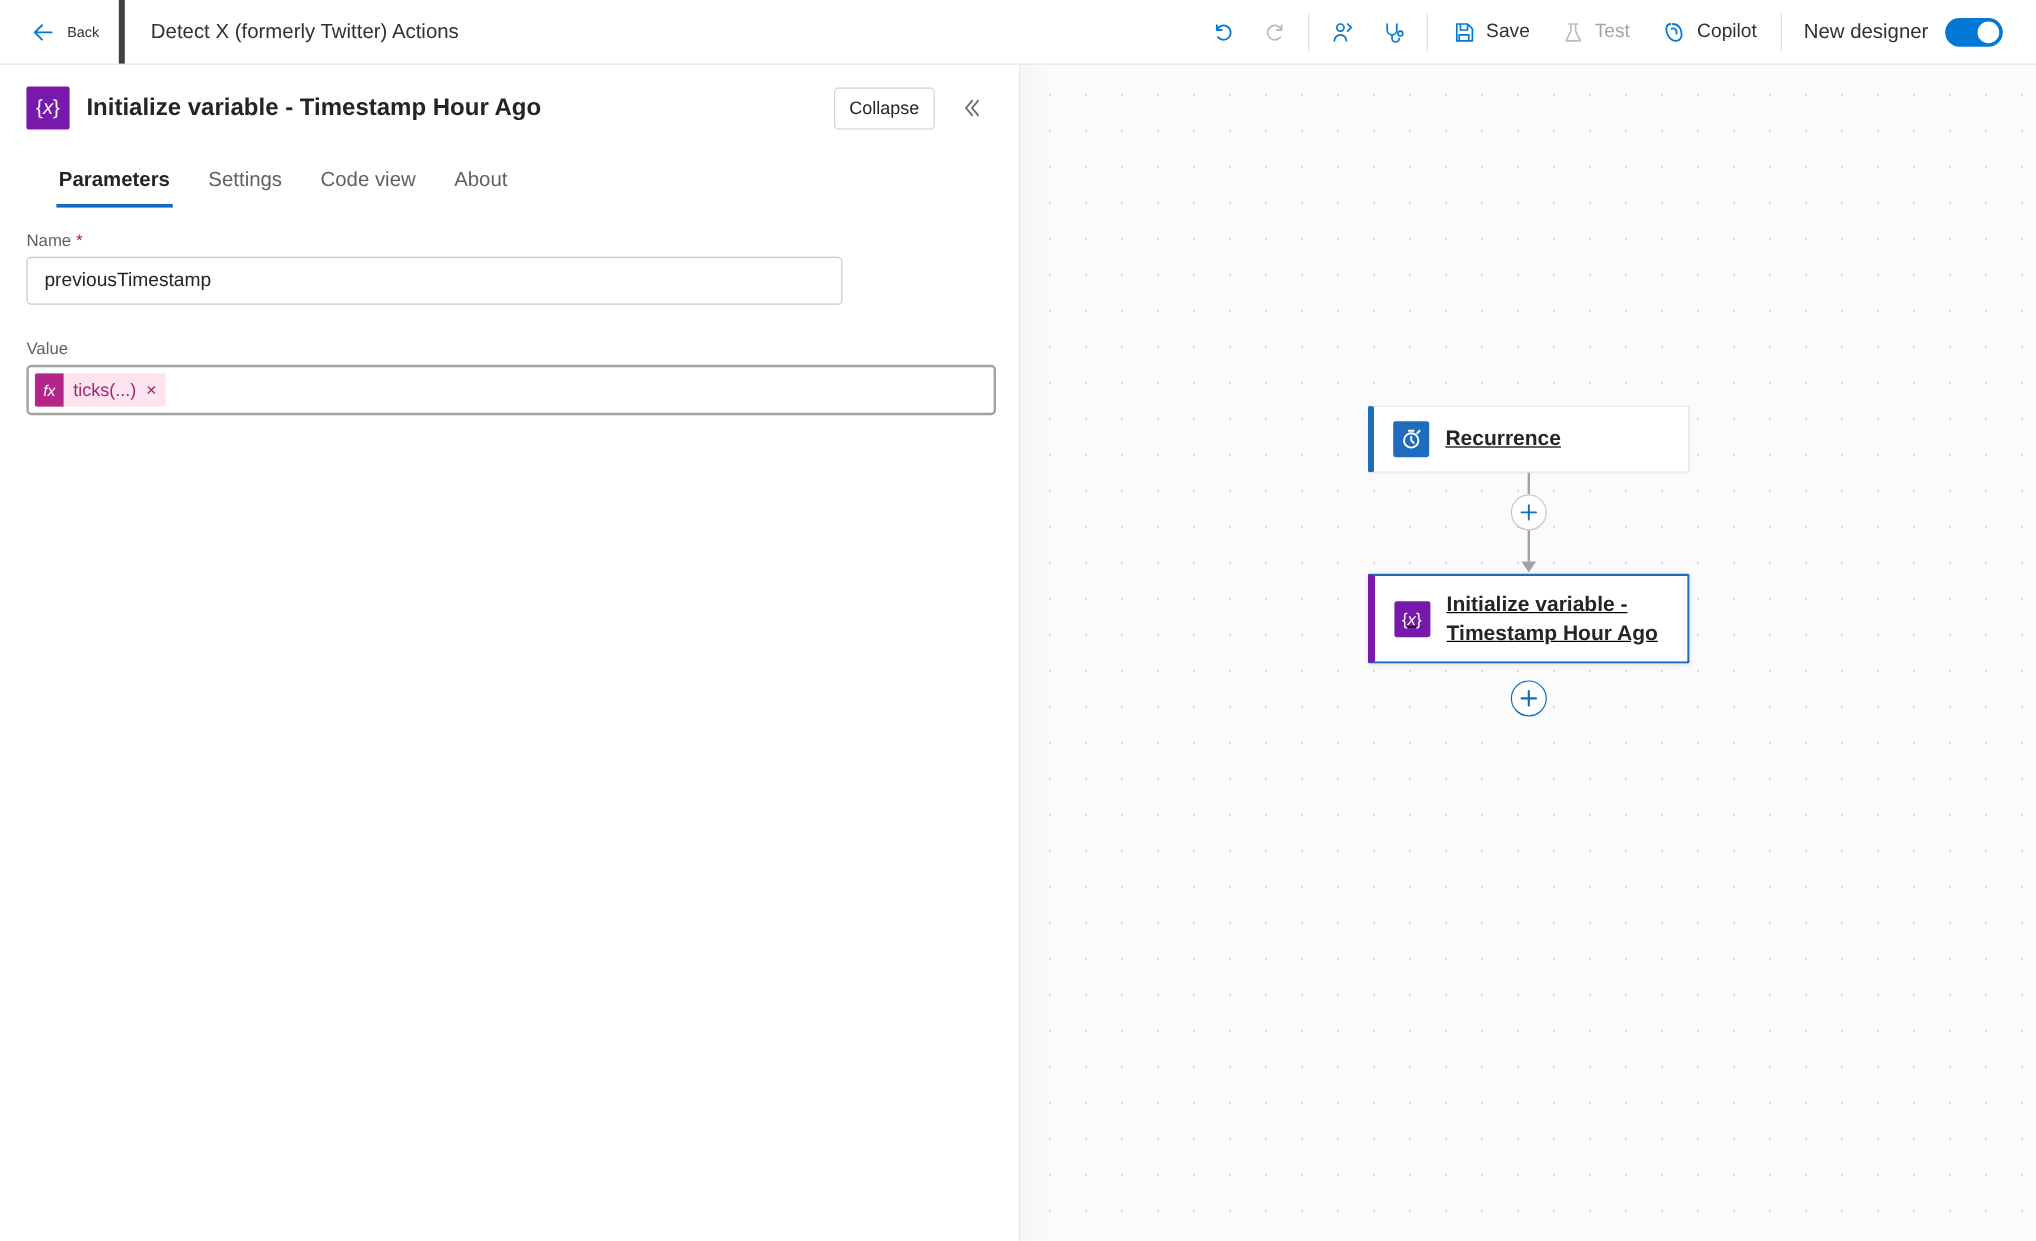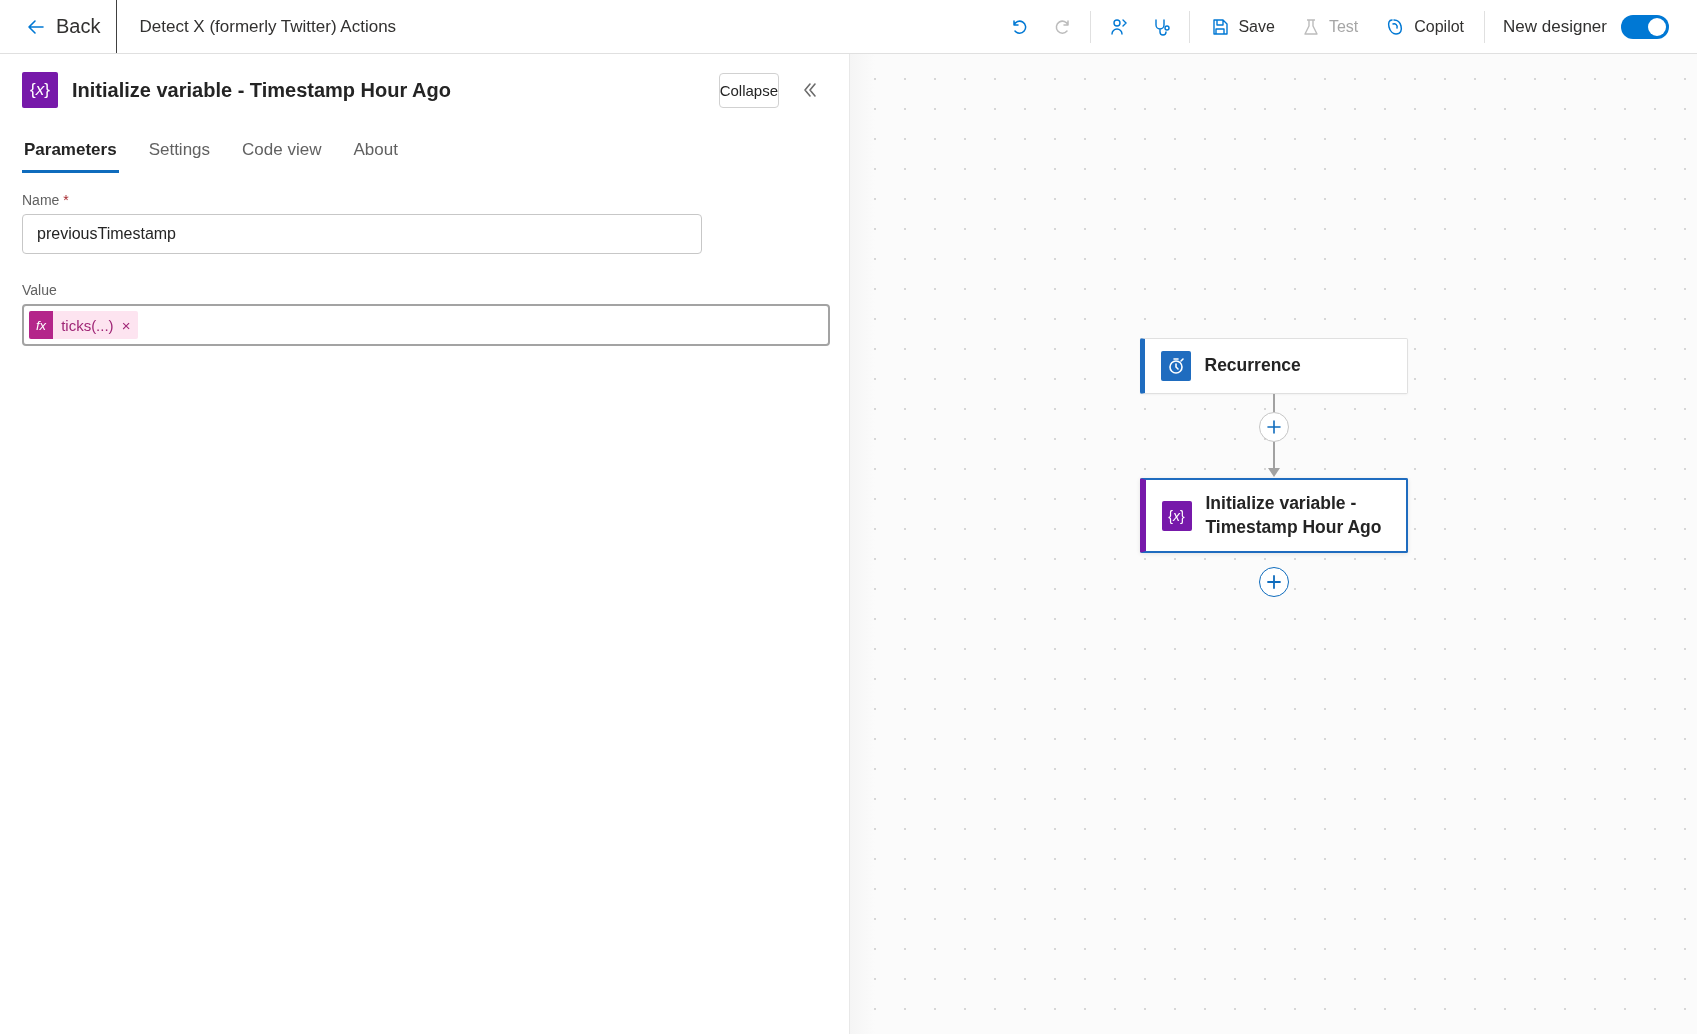--- a/index.html
+++ b/index.html
@@ -13,22 +13,22 @@
       border-bottom: 1px solid #e0e0e0;
       padding: 0 10px;
     }
     .back-btn {
       display: flex;
       align-items: center;
       gap: 10px;
       padding: 8px 16px;
       cursor: pointer;
       color: #323130;
-      font-size: 20px;
-      border-right: 1px solid #404040;
+      font-size: 12px;
+      border-right: 5px solid #404040;
       height: 100%;
     }
     .back-arrow {
       color: #0078d4;
       display: flex;
     }
     .flow-title {
       padding: 0 22px;
       font-size: 17px;
       color: #323130;
@@ -114,21 +114,21 @@
     .panel-title {
       font-size: 20px;
       font-weight: 600;
       color: #242424;
       flex: 1;
     }
     .collapse-btn {
       background: #fff;
       border: 1px solid #d1d1d1;
       border-radius: 4px;
-      padding: 8px 0;
+      padding: 8px 12px;
       font-size: 15px;
       cursor: pointer;
       color: #242424;
     }
     .chevron-collapse {
       cursor: pointer;
       padding: 8px;
       color: #666;
       display: flex;
     }
@@ -145,20 +145,21 @@
       font-size: 17px;
       color: #616161;
       cursor: pointer;
       border-bottom: 3px solid transparent;
       margin-bottom: -1px;
     }
     .tab.active {
       color: #242424;
       font-weight: 600;
       border-bottom-color: #0f6cbd;
+      margin-left: 25px;
     }
 
     
     .form-group { margin-bottom: 14px; }
     .form-label {
       font-size: 14px;
       color: #616161;
       display: block;
       margin-bottom: 6px;
     }
@@ -250,20 +251,21 @@
       background: #fff;
       border: 1px solid #e0e0e0;
       border-left: 5px solid;
       border-radius: 2px;
       display: flex;
       align-items: center;
       gap: 14px;
       padding: 12px 16px;
       cursor: pointer;
       box-shadow: 0 1px 2px rgba(0,0,0,0.04);
+      text-decoration: underline;
     }
     .card.trigger { border-left-color: #1f6cbf; }
     .card.selected { border: 2px solid #1f6cbf; border-left: 6px solid #7719aa; box-shadow: 0 1px 4px rgba(0,0,0,0.1); }
     .card-icon {
       width: 30px; height: 30px;
       border-radius: 2px;
       display: flex; align-items: center; justify-content: center;
       flex-shrink: 0;
     }
     .card-icon.schedule { background: #1f6cbf; }

